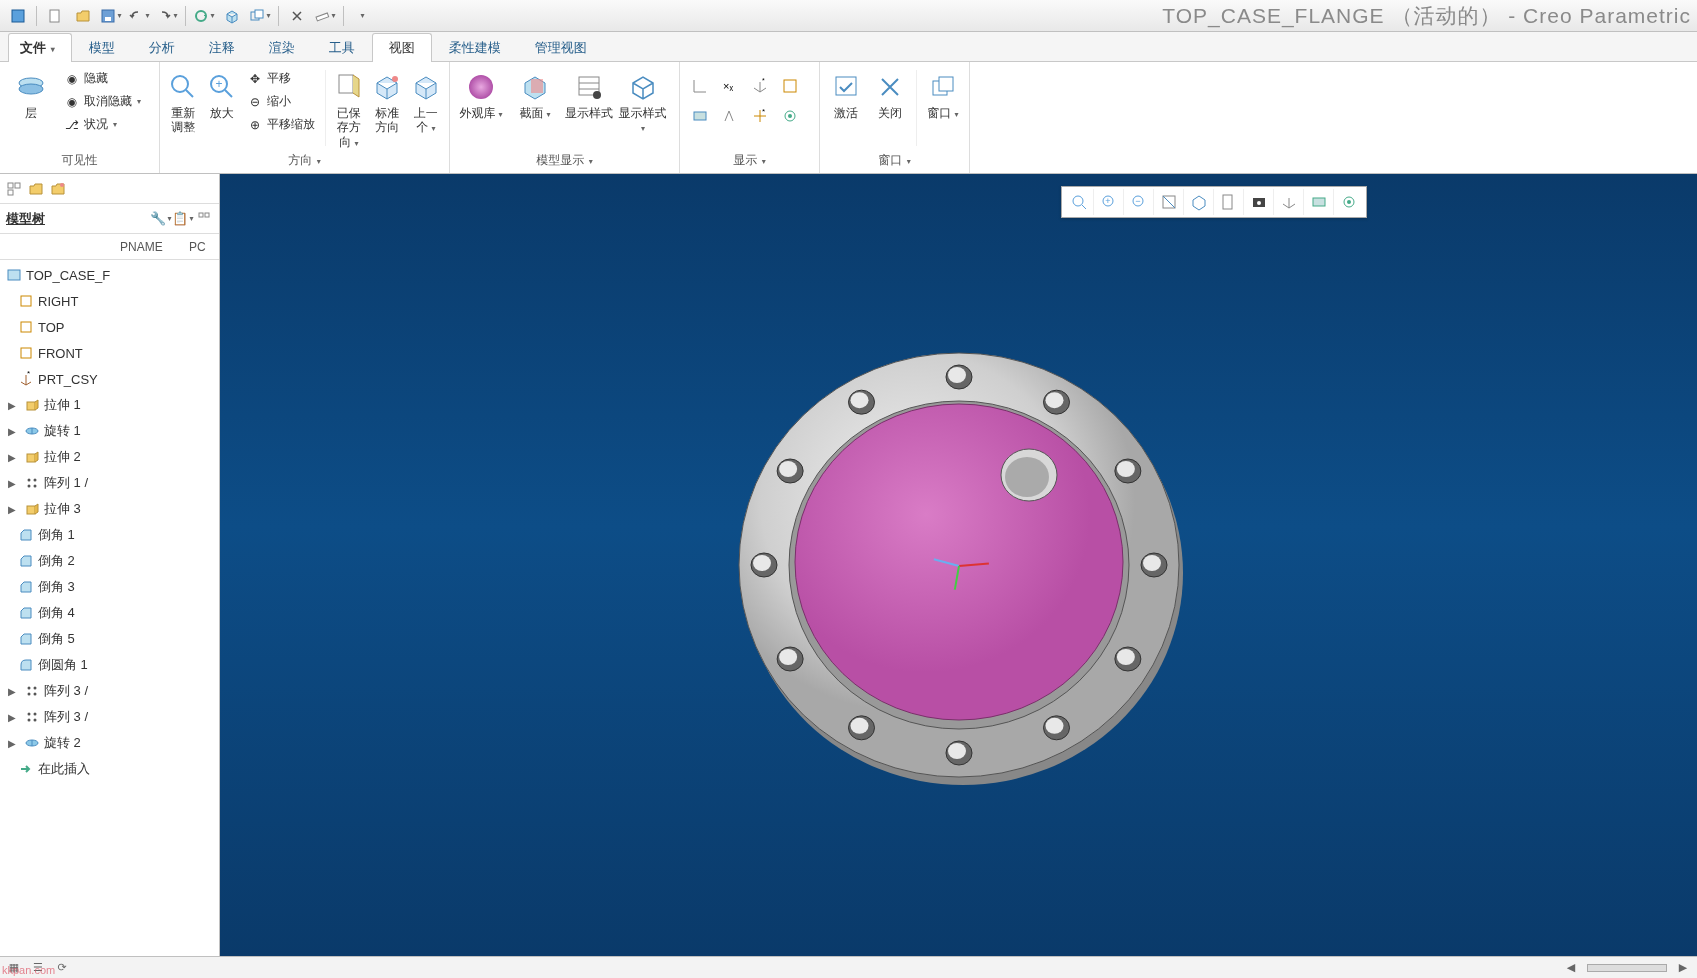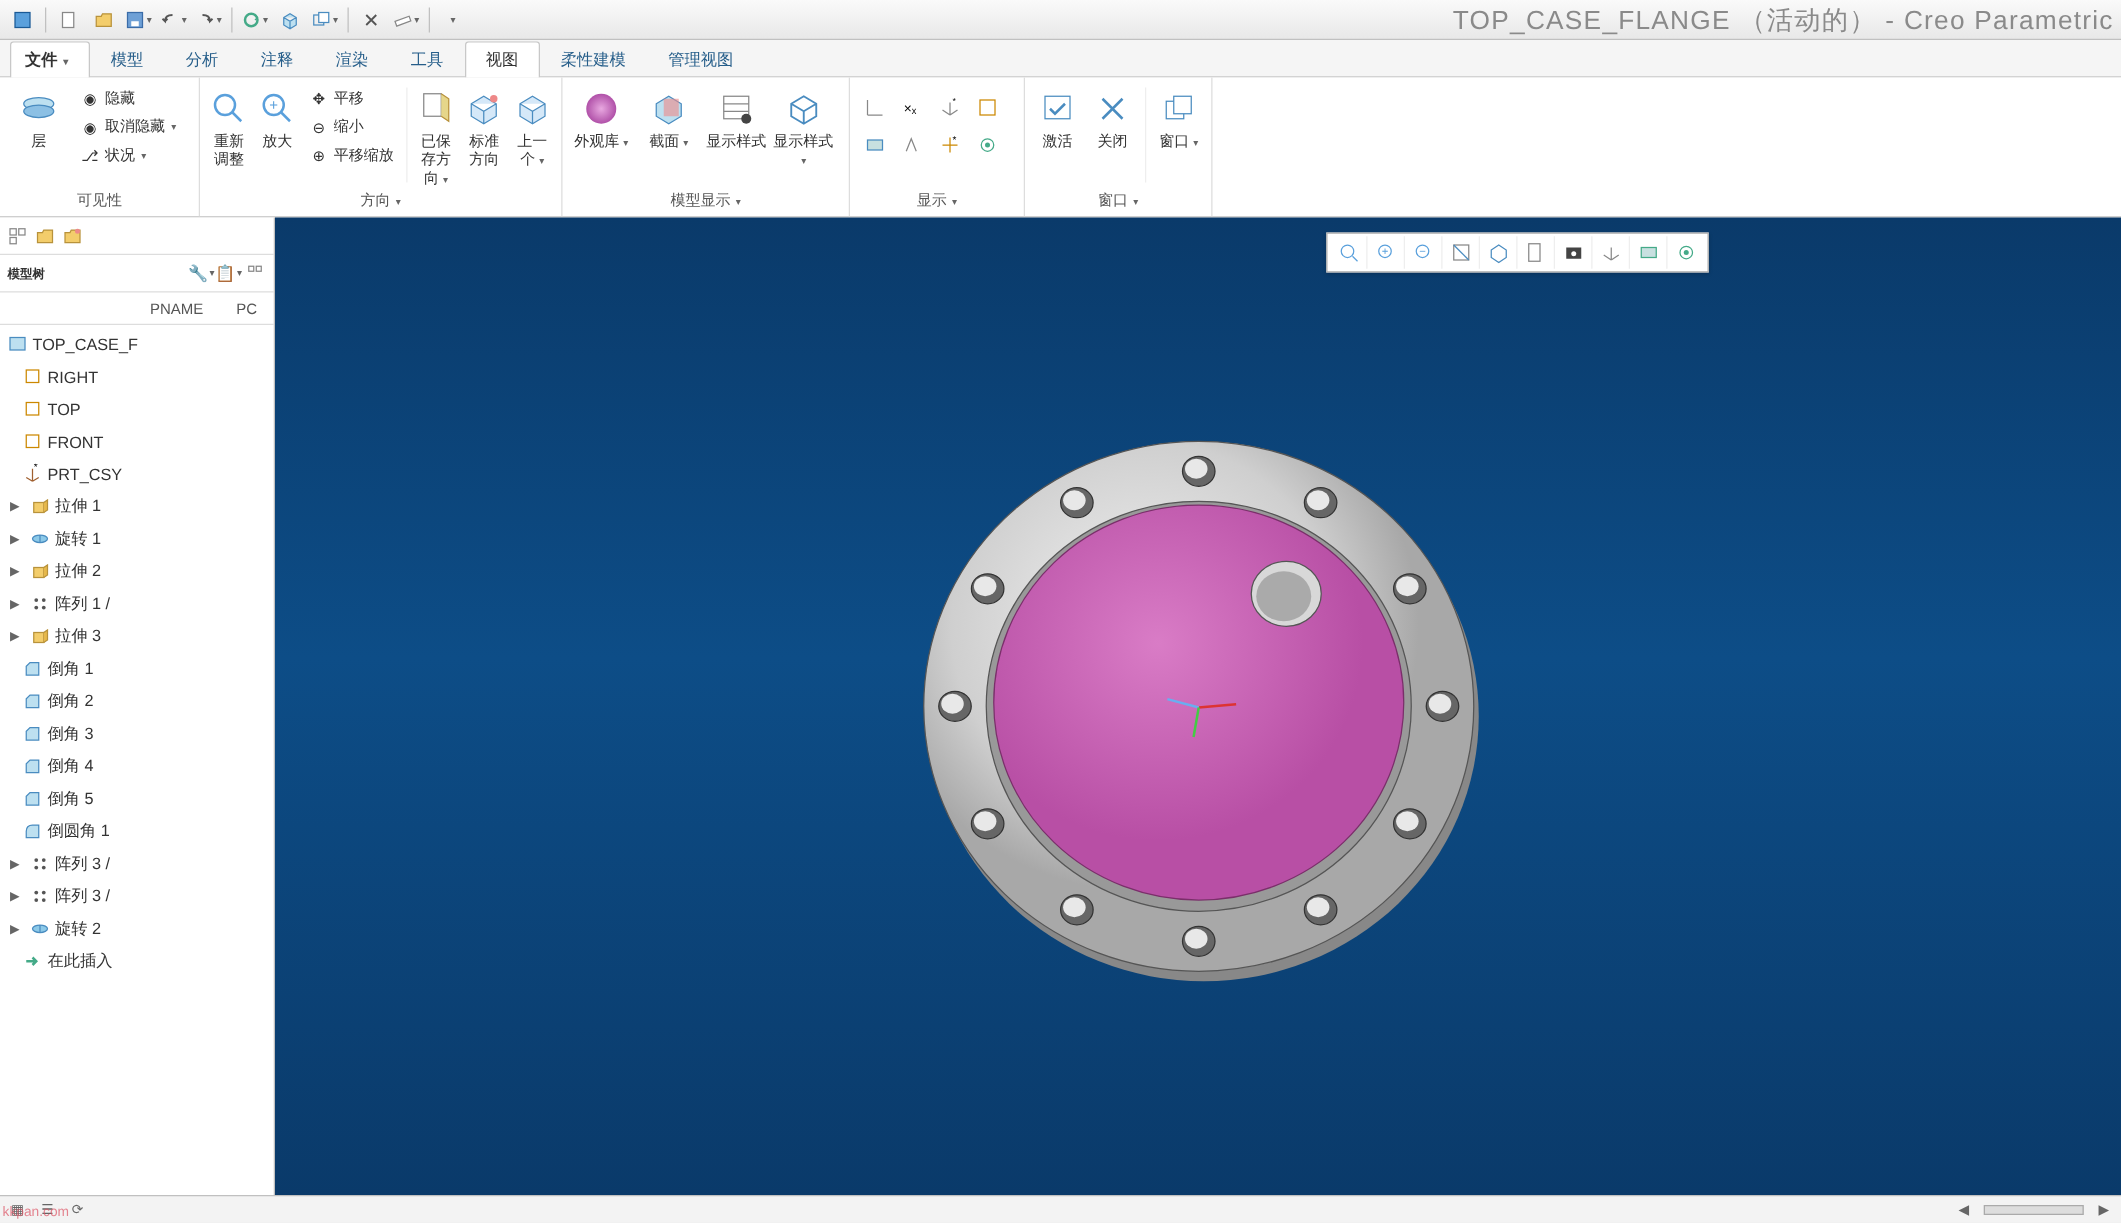--- a/index.html
+++ b/index.html
@@ -30,21 +30,21 @@
 .rsmall { display: flex; align-items: center; gap: 4px; padding: 2px 4px; cursor: pointer; font-size: 12px; white-space: nowrap; }
 .ric { width: 16px; height: 16px; display: inline-flex; align-items: center; justify-content: center; }
 .rgrid { display: grid; grid-template-columns: repeat(4,28px); grid-template-rows: repeat(2,28px); gap: 2px; padding-top: 6px; }
 .rgrid .cell { display: flex; align-items: center; justify-content: center; cursor: pointer; }
 
 
 .workspace { display: flex; height: calc(100% - 174px - 22px); }
 .model-panel { width: 220px; background: #fff; border-right: 1px solid #c0c0c0; display: flex; flex-direction: column; }
 .mp-toolbar1 { height: 30px; border-bottom: 1px solid #ddd; display: flex; align-items: center; gap: 6px; padding: 0 6px; }
 .mp-toolbar2 { height: 30px; border-bottom: 1px solid #ddd; display: flex; align-items: center; gap: 6px; padding: 0 6px; }
-.mp-title { font-weight: bold; font-size: 10px; }
+.mp-title { font-weight: bold; font-size: 13px; text-decoration: underline; }
 .mp-header { height: 26px; border-bottom: 1px solid #ddd; display: flex; align-items: center; font-size: 12px; color: #555; }
 .mp-header .col1 { flex: 1; padding-left: 120px; }
 .mp-tree { flex: 1; overflow: auto; font-size: 13px; padding-top: 2px; }
 .tree-row { display: flex; align-items: center; height: 26px; padding-left: 6px; cursor: pointer; gap: 4px; }
 .tree-row.lvl1 { padding-left: 18px; }
 .tree-row.lvl1b { padding-left: 8px; }
 .exp { width: 12px; color: #666; font-size: 10px; }
 .ticon { width: 16px; height: 16px; display: inline-flex; align-items: center; justify-content: center; }
 
 .viewport { flex: 1; position: relative; background: linear-gradient(#0a3a6a 0%, #0d4d87 45%, #0a3a6a 100%); }

